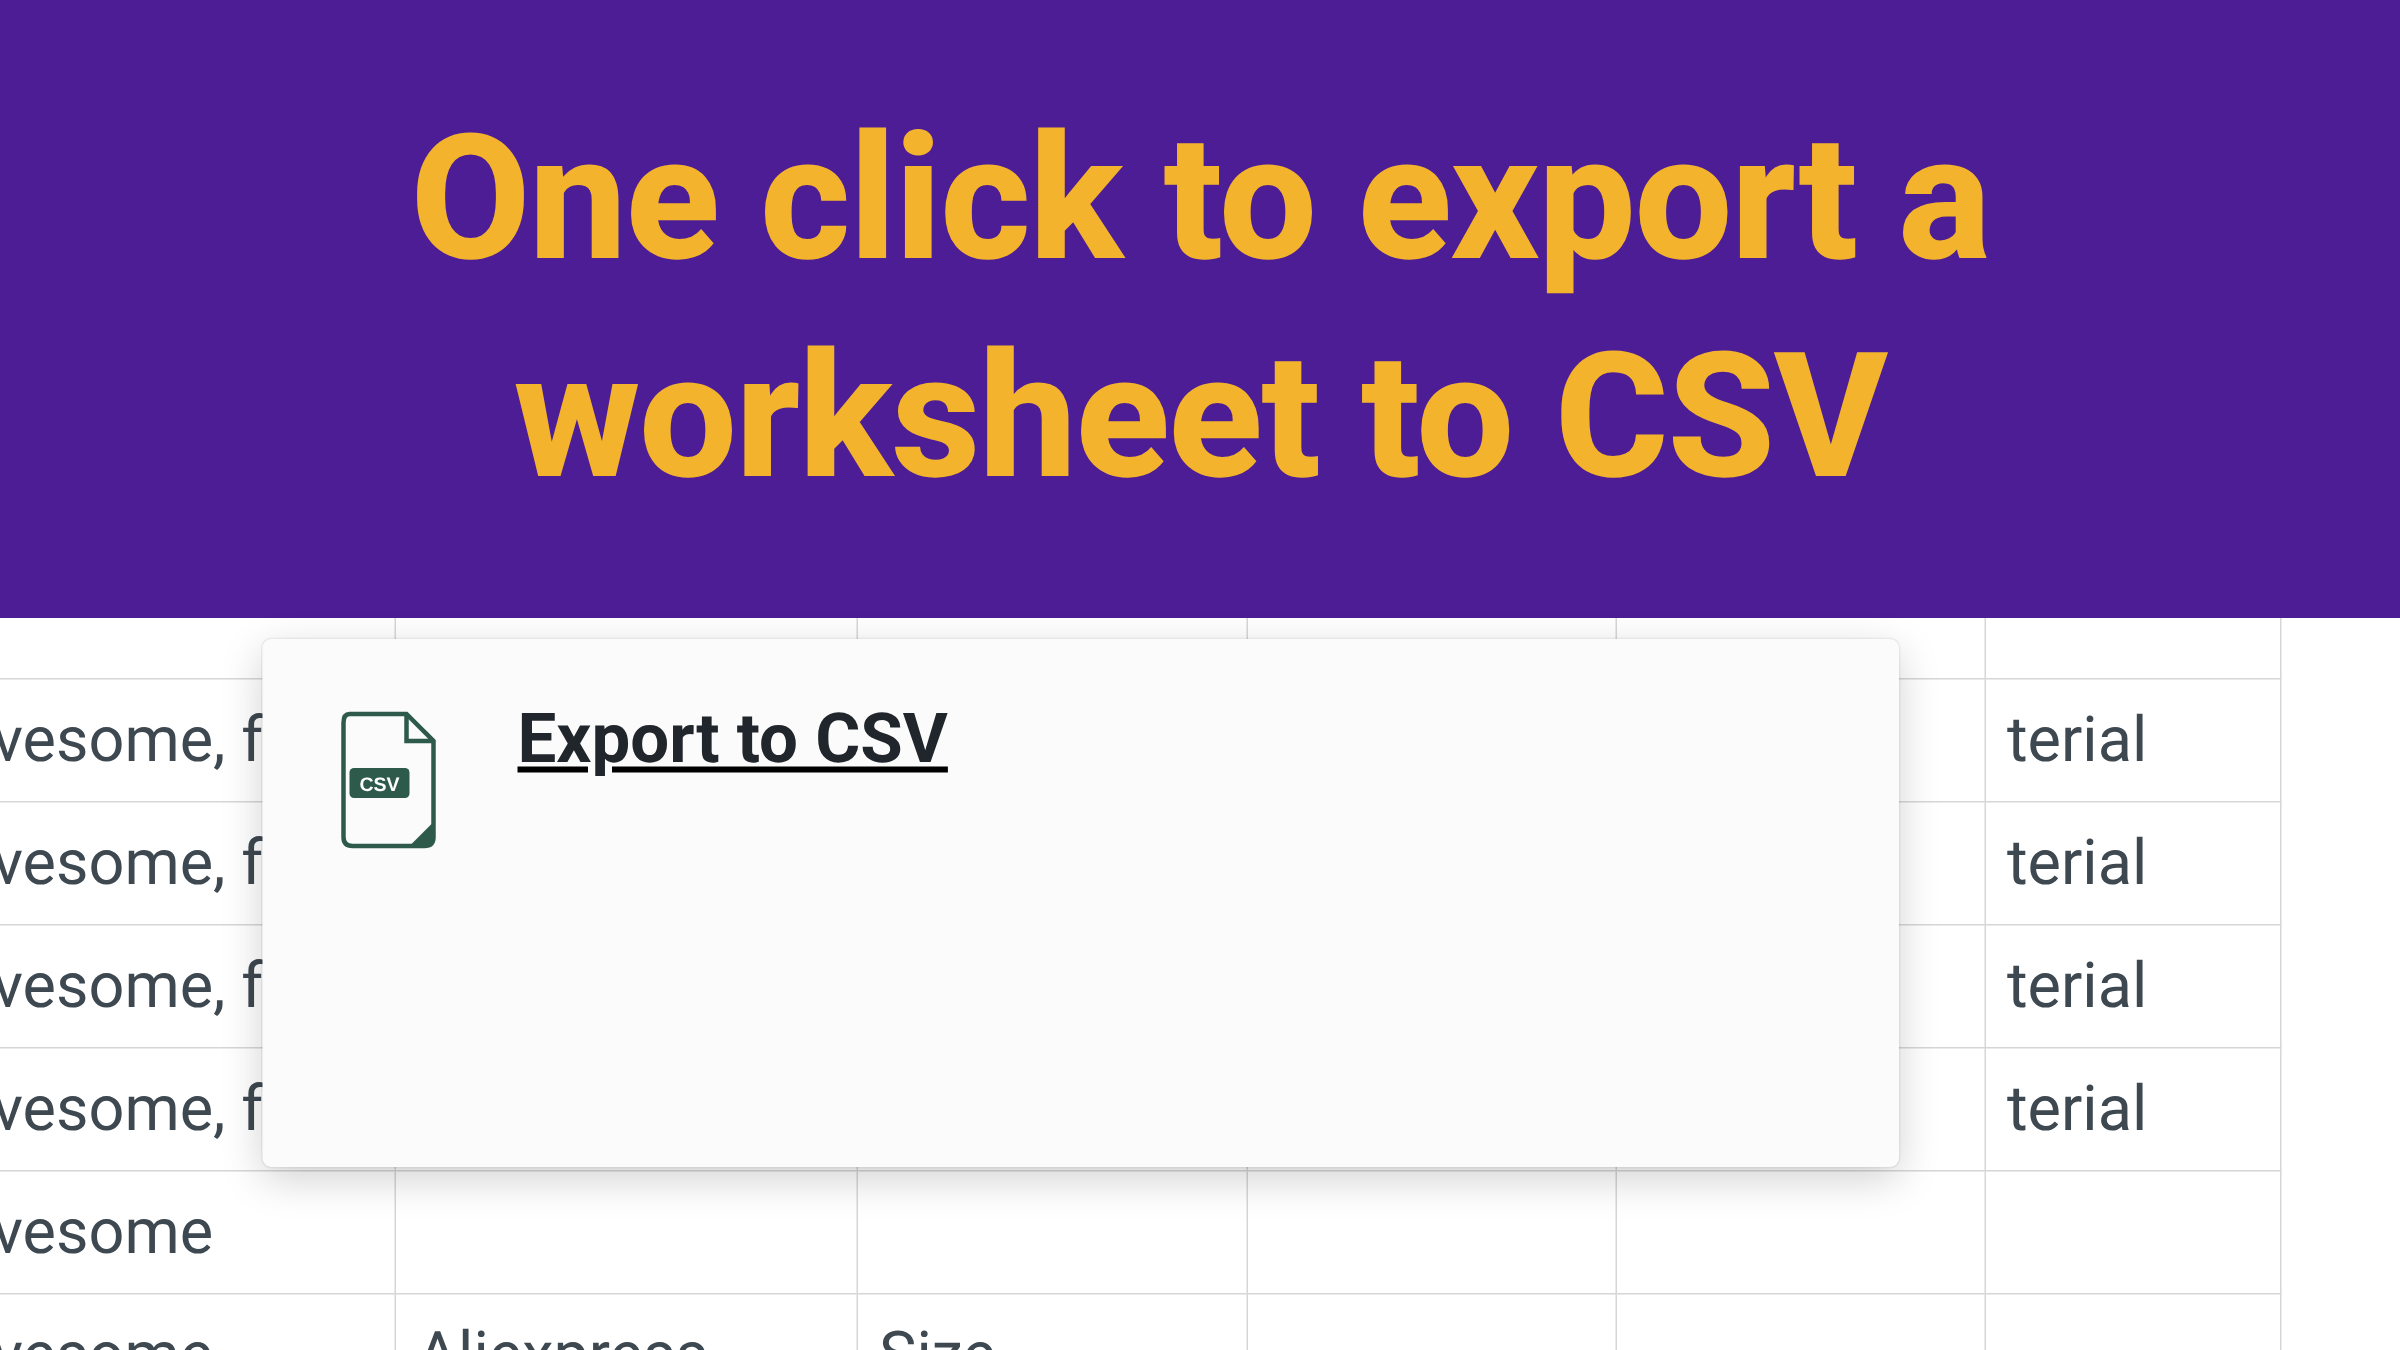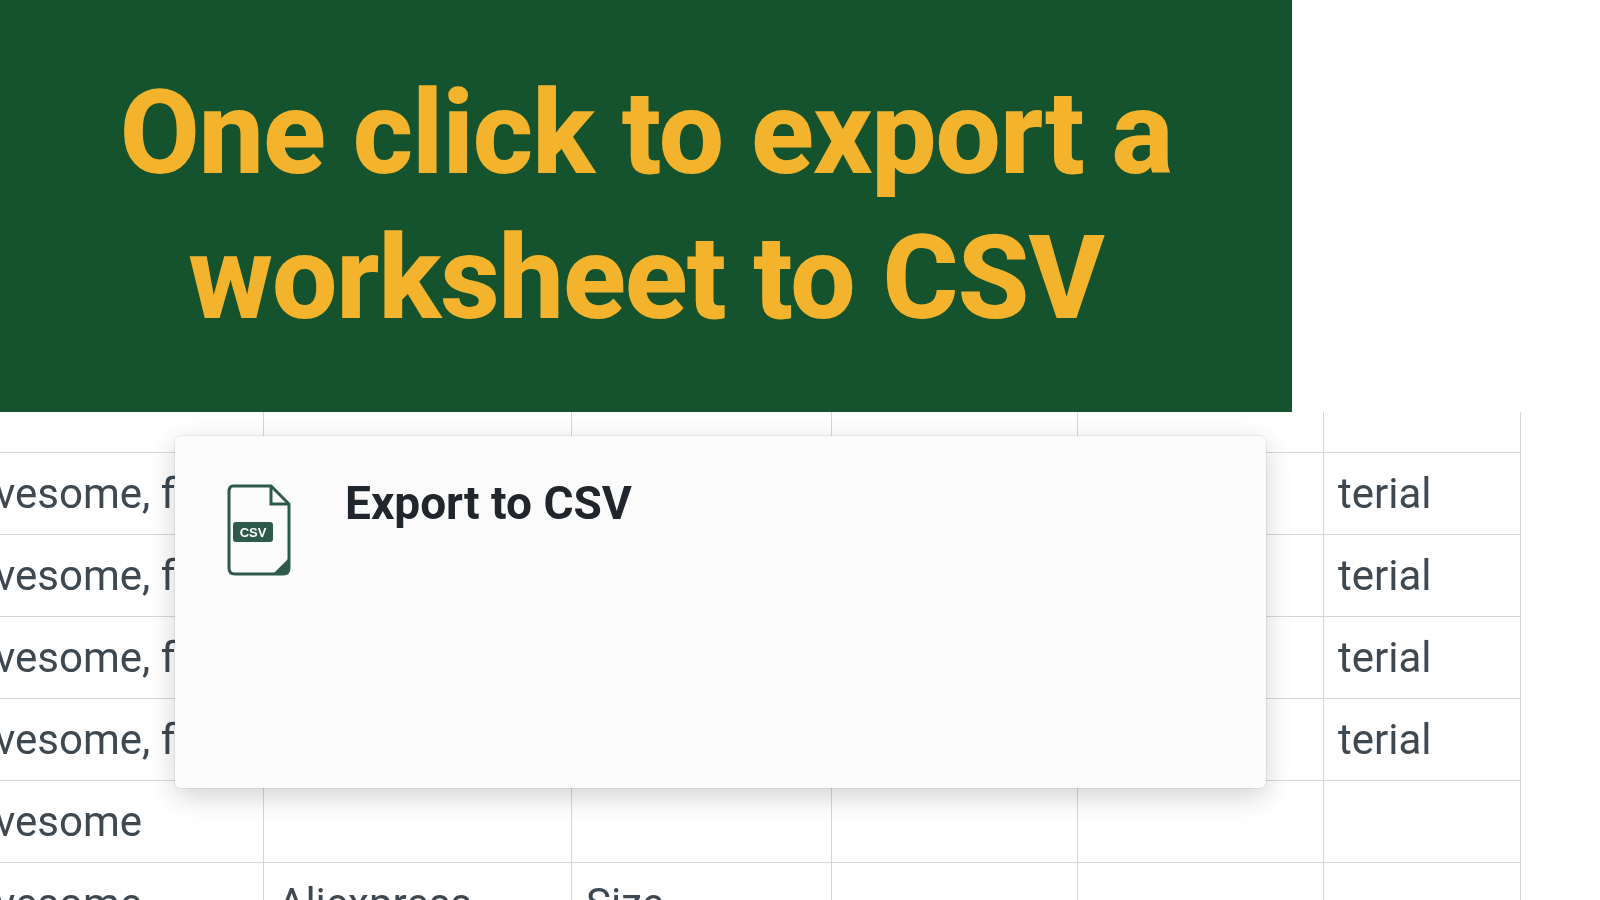--- a/index.html
+++ b/index.html
@@ -1,23 +1,23 @@
 <!DOCTYPE html>
 <html><head>
 <meta charset="utf-8">
 <style>
   * { box-sizing: border-box; margin: 0; padding: 0; }
   html, body { width: 1600px; height: 900px; overflow: hidden; font-family: -apple-system, BlinkMacSystemFont, "Segoe UI", Roboto, Helvetica, Arial, sans-serif; background: #fff; }
 
   .banner {
     position: absolute;
     top: 0; left: 0;
-    width: 1292px;
+    width: 1600px;
     height: 412px;
-    background: #14532d;
+    background: #4c1d95;
     display: flex;
     align-items: center;
     justify-content: center;
   }
   .banner h1 {
     color: #f3b32c;
     font-weight: 800;
     font-size: 116px;
     line-height: 1.25;
     text-align: center;
@@ -55,30 +55,31 @@
   }
   .colA { width: 283px; }
   .colB { width: 308px; }
   .colC { width: 260px; }
   .colD { width: 246px; }
   .colE { width: 246px; }
   .colF { width: 197px; }
 
   .popup {
     position: absolute;
-    top: 436px;
+    top: 426px;
     left: 175px;
     width: 1091px;
     height: 352px;
     background: #fbfbfb;
     border-radius: 6px;
     box-shadow: 0 8px 28px rgba(0,0,0,0.18), 0 0 0 1px rgba(0,0,0,0.05);
     padding: 40px 46px 26px 46px;
     display: flex;
     gap: 48px;
+    text-decoration: underline;
   }
   .popup .icon-wrap {
     flex: 0 0 auto;
     padding-top: 6px;
   }
   .popup .popup-text { flex: 1 1 auto; }
   .popup-title {
     font-size: 46px;
     font-weight: 700;
     color: #20262c;

